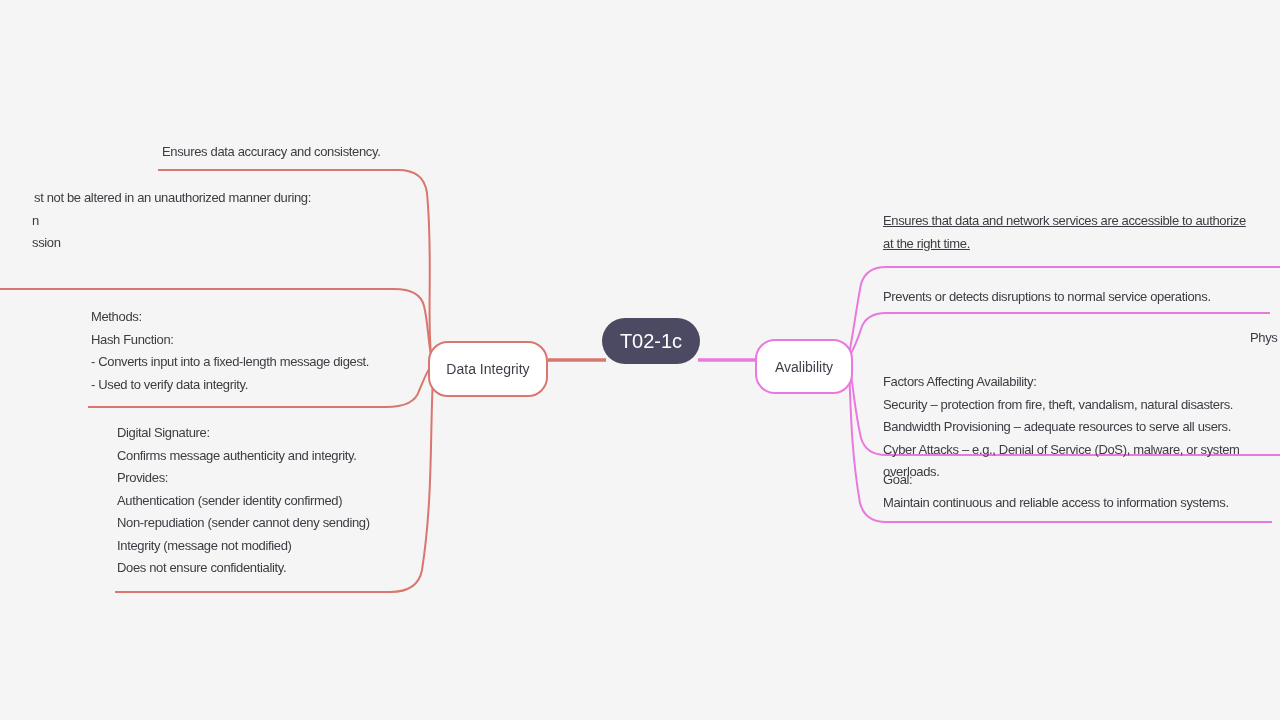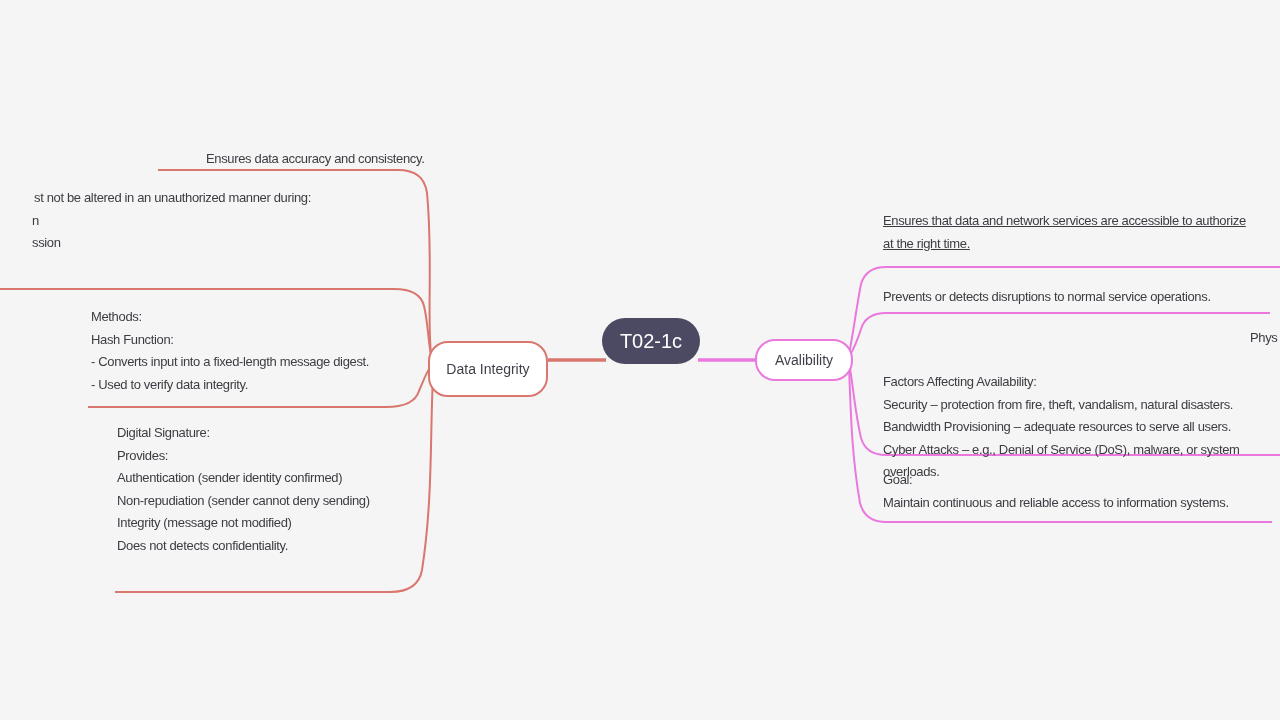--- a/index.html
+++ b/index.html
@@ -22,21 +22,21 @@
   }
   .node-center{
     left:602px;top:318px;width:98px;height:46px;border-radius:23px;
     background:#4b4a62;color:#ffffff;font-size:20px;border:none;z-index:4;
   }
   .node-left{
     left:428px;top:341px;width:120px;height:56px;border-radius:20px;
     border:2.5px solid #d9766e;
   }
   .node-right{
-    left:755px;top:339px;width:98px;height:42px;border-radius:20px;
+    left:755px;top:339px;width:98px;height:55px;border-radius:20px;
     border:2.5px solid #ea78de;
   }
   .frag-phys{position:absolute;left:1250px;top:327px;}
 </style>
 </head>
 <body>
 
 <div id="canvas">
 
   <svg class="lines" width="1280" height="720" viewBox="0 0 1280 720">
@@ -49,44 +49,45 @@
     </g>
     <g stroke="#ea78de" stroke-width="2" fill="none">
       <path d="M 1286 267 H 886 Q 866 267 861 284 C 856 310 853 335 849 354"></path>
       <path d="M 1270 313 H 886 Q 866 313 861 329 C 857 342 853 350 849 357"></path>
       <path d="M 1286 455 H 886 Q 866 455 861 438 C 854 407 853 383 849 363"></path>
       <path d="M 1272 522 H 886 Q 865 522 860 503 C 852 457 851 420 849 366"></path>
       <path stroke-width="3.5" d="M 698 360 H 757"></path>
     </g>
   </svg>
 
-  <div class="topic" style="left:162px;top:148px;margin-left:44px;">
+  <div class="topic" style="left:162px;top:141px;">
     <div>Ensures data accuracy and consistency.</div>
   </div>
 
   <div class="topic" style="left:0px;top:187px;margin-left:32px;">
     <div style="padding-left:2px;">st not be altered in an unauthorized manner during:</div>
     <div>n</div>
     <div>ssion</div>
   </div>
 
   <div class="topic" style="left:91px;top:306px;">
     <div>Methods:</div>
     <div>Hash Function:</div>
     <div>- Converts input into a fixed-length message digest.</div>
     <div>- Used to verify data integrity.</div>
   </div>
 
   <div class="topic" style="left:117px;top:422px;">
     <div>Digital Signature:</div>
+    <div>Confirms message authenticity and integrity.</div>
     <div>Provides:</div>
     <div>Authentication (sender identity confirmed)</div>
     <div>Non-repudiation (sender cannot deny sending)</div>
     <div>Integrity (message not modified)</div>
-    <div>Does not detects confidentiality.</div>
+    <div>Does not ensure confidentiality.</div>
   </div>
 
   <div class="topic" style="left:883px;top:210px;text-decoration:underline;">
     <div>Ensures that data and network services are accessible to authorize</div>
     <div>at the right time.</div>
   </div>
 
   <div class="topic" style="left:883px;top:286px;">
     <div>Prevents or detects disruptions to normal service operations.</div>
   </div>

